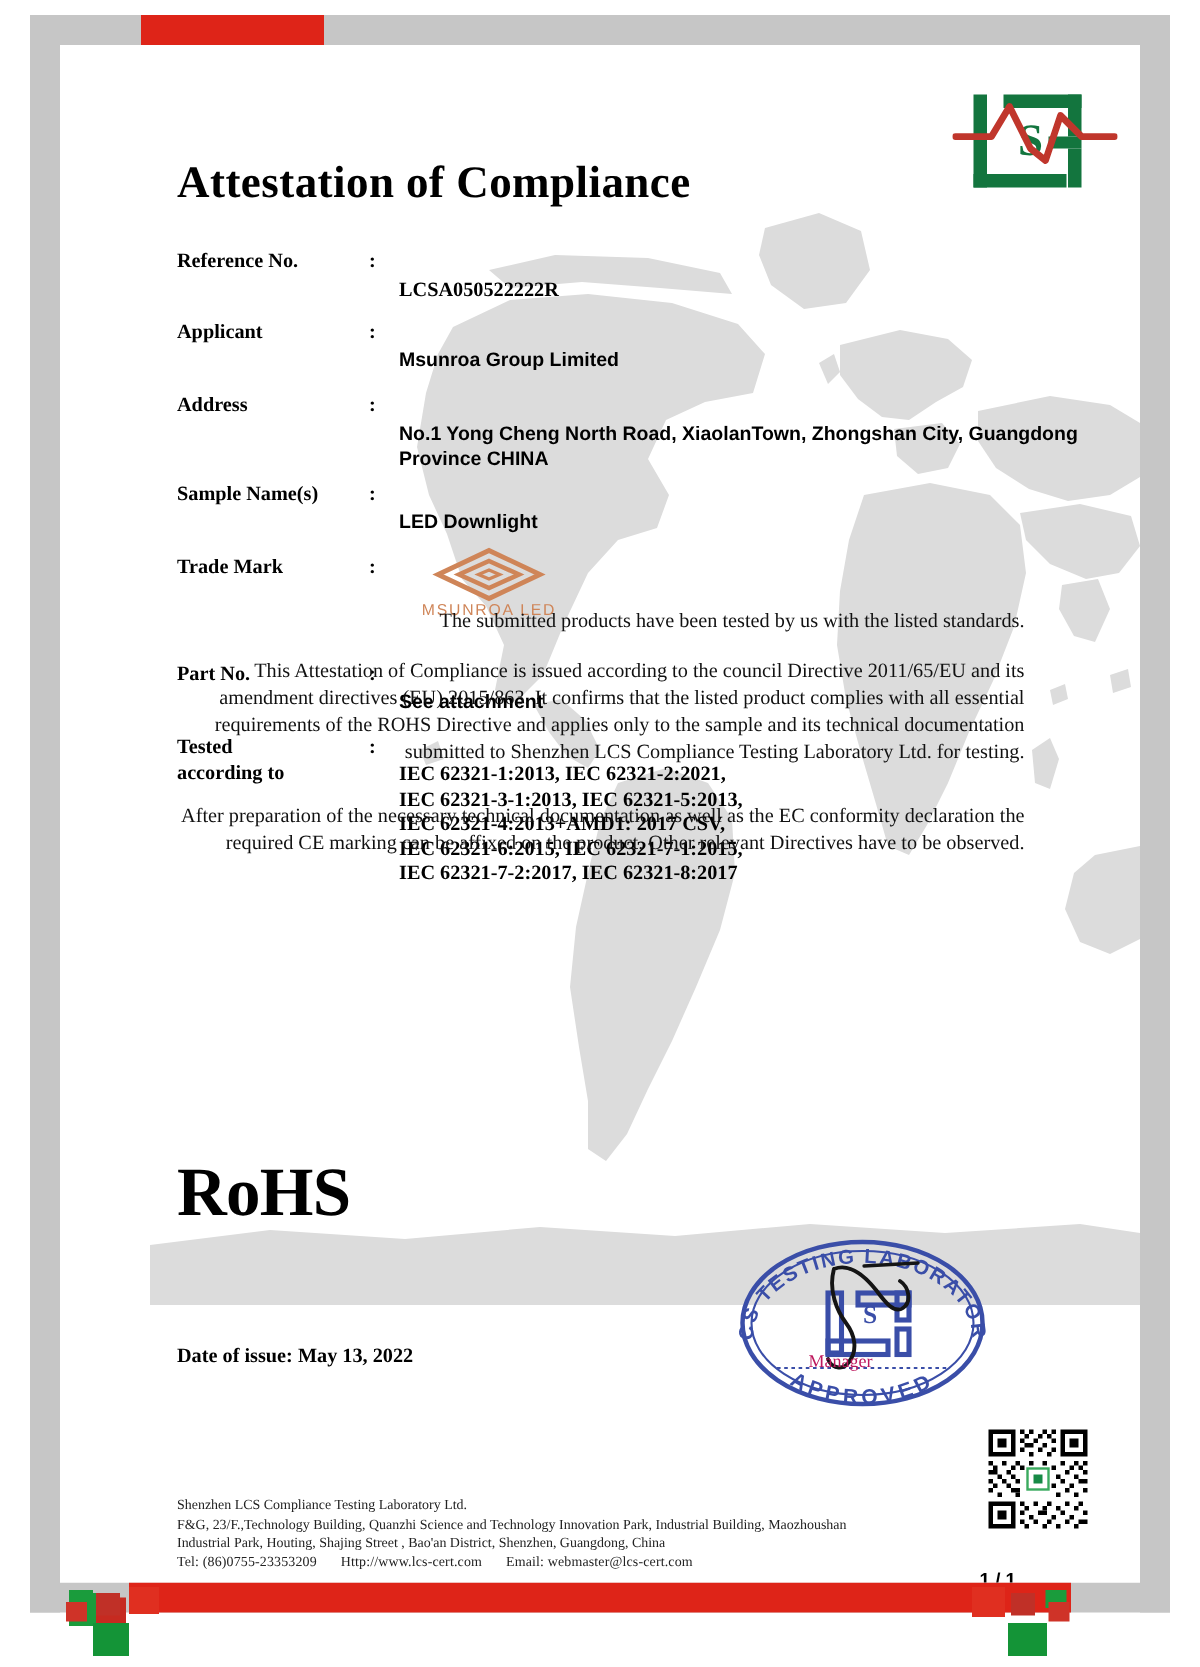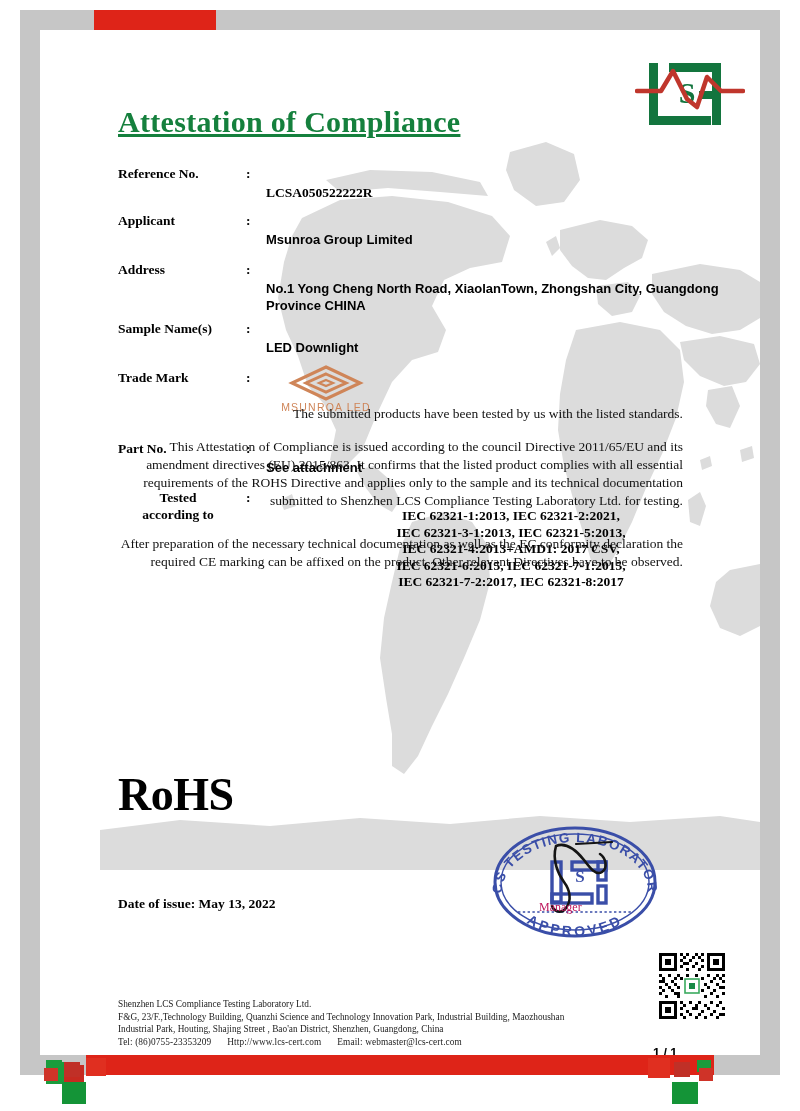--- a/index.html
+++ b/index.html
@@ -88,23 +88,22 @@
     width: 110px; height: 85px;
   }
 
   
   .title {
     position: absolute;
     left: 78px; top: 75px;
     font-size: 30px;
     font-weight: bold;
     letter-spacing: 0.3px;
-    color: #15803d;
-    font-family: "Liberation Serif", serif;
-    text-decoration: underline;
+    color: #000000;
+    font-family: "Liberation Serif", serif;
   }
 
   
   .fields {
     position: absolute;
     left: 78px; top: 135px;
     width: 640px;
   }
   .frow {
     position: relative;
@@ -384,21 +383,21 @@
           <div class="tm-text">MSUNROA  LED</div>
         </div>
       </div>
 
       <div class="frow" style="height:34px;">
         <div class="flabel">Part No.</div>
         <div class="fcolon">:</div>
         <div class="fvalue">See attachment</div>
       </div>
 
-      <div class="frow" style="height:90px;text-align:center;">
+      <div class="frow" style="height:90px;">
         <div class="flabel">
           <span>Tested</span><br>
           <span>according to</span>
         </div>
         <div class="fcolon">:</div>
         <div class="fvalue std">
           <div>IEC 62321-1:2013, IEC 62321-2:2021,</div>
           <div>IEC 62321-3-1:2013, IEC 62321-5:2013,</div>
           <div>IEC 62321-4:2013+AMD1: 2017 CSV,</div>
           <div>IEC 62321-6:2015, IEC 62321-7-1:2015,</div>

